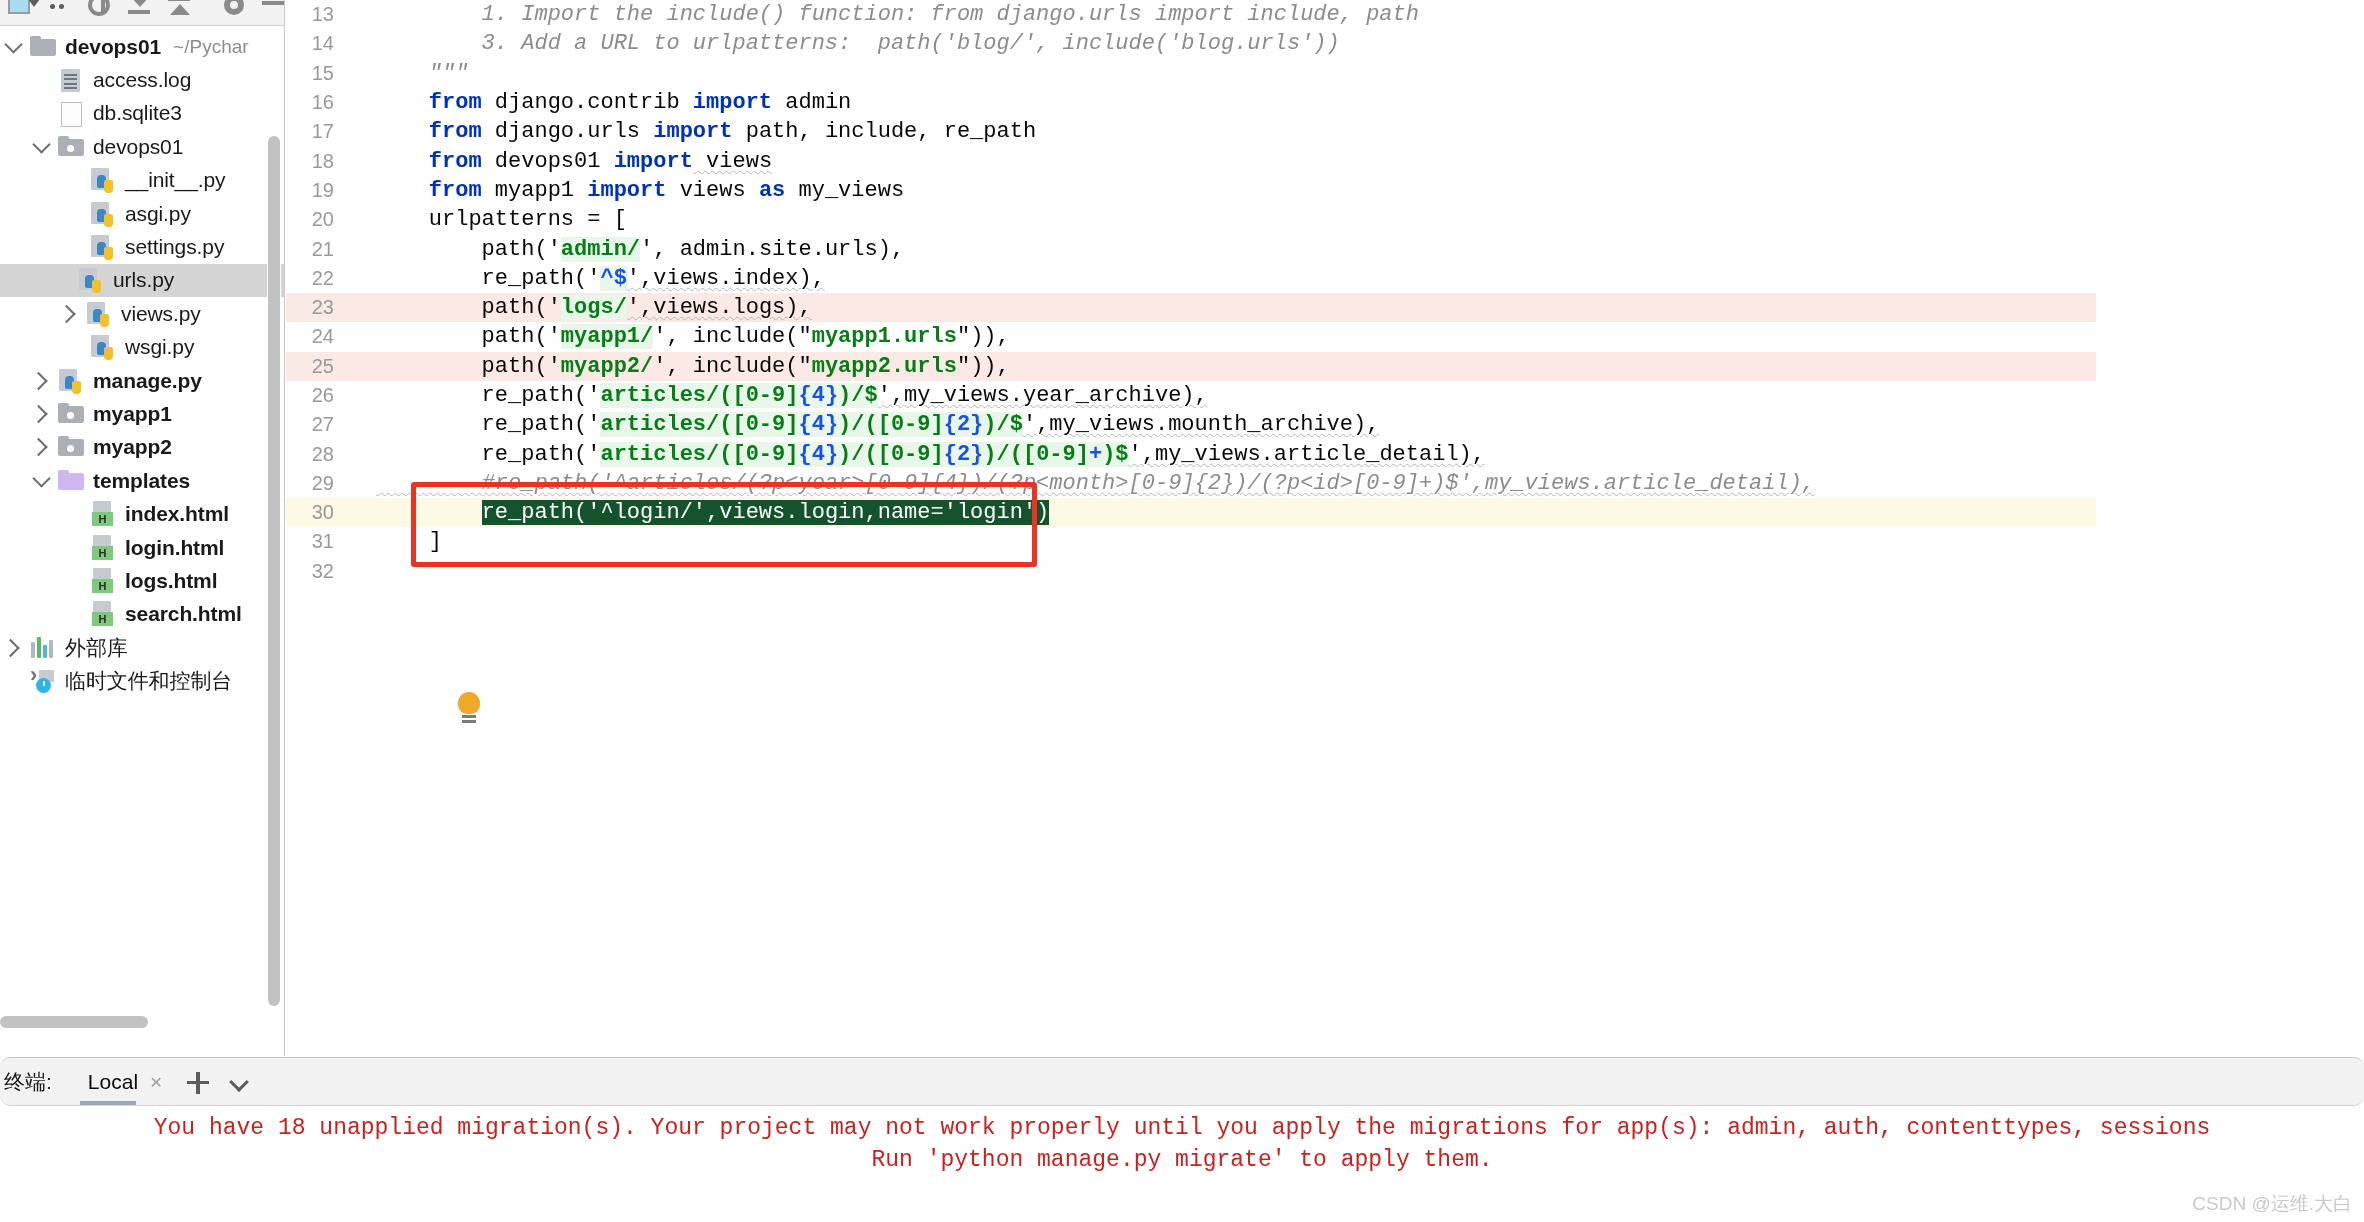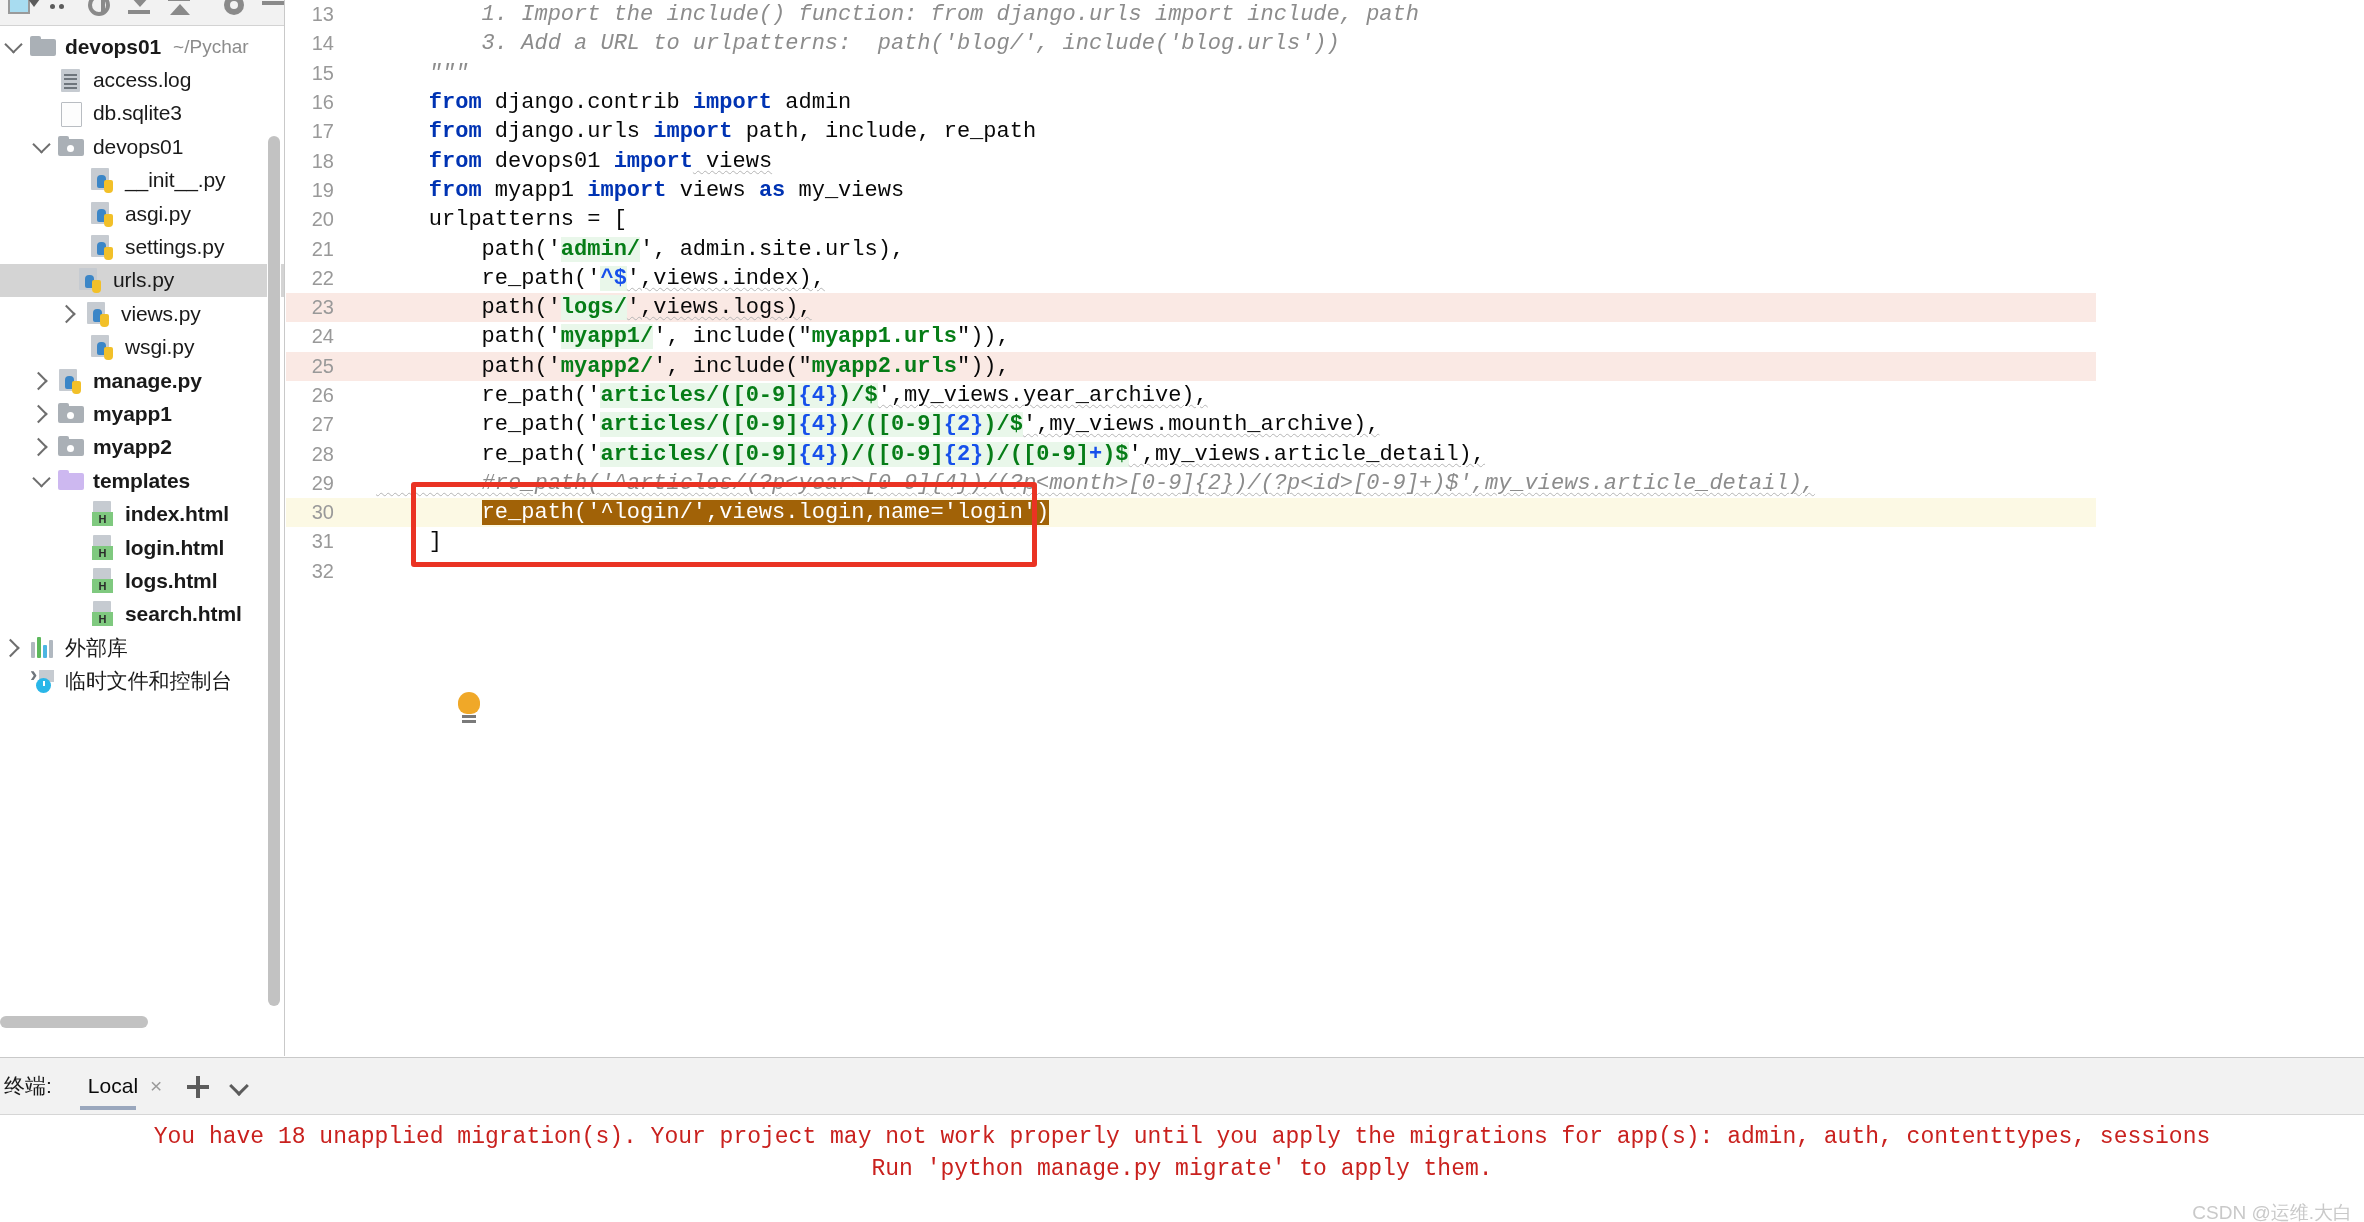--- a/index.html
+++ b/index.html
@@ -181,21 +181,21 @@
     font-family: "Liberation Sans", sans-serif;
   }
   .code { position: relative; padding-left: 16px; }
   .kw   { color: #0033b3; font-weight: bold; margin-top: 24px; }
   .str  { color: #067d17; font-weight: bold; }
   .num  { color: #1750eb; font-weight: bold; }
   .cmt  { color: #8c8c8c; font-style: italic; }
   .doc  { color: #8c8c8c; font-style: italic; }
   .plain{ color: #080808; }
   .hl-str { background: #e9f7ea; }
-  .sel { background: #a16207; color: #ffffff; }
+  .sel { background: #14532d; color: #ffffff; }
   .sq {
     text-decoration: underline;
     text-decoration-style: wavy;
     text-decoration-color: #b5b5b5;
     text-decoration-thickness: 1px;
     text-underline-offset: 3px;
   }
 
   
   #bulb {
@@ -220,26 +220,27 @@
   }
 
   
   #terminal {
     position: absolute; left: 0; top: 1057px;
     width: 2364px; height: 165px;
     background: #ffffff;
   }
   #term-head {
     position: relative;
-    height: 58px;
+    height: 49px;
     background: #f2f2f2;
     border-top: 1px solid #c9c9c9;
     border-bottom: 1px solid #d6d6d6;
     display: flex; align-items: center;
     padding-left: 4px;
+    border-radius: 10px;
   }
   #term-label { font-size: 21px; color: #1a1a1a; margin-right: 22px; }
   #term-tab {
     position: relative;
     display: flex; align-items: center; gap: 12px;
     padding: 0 14px; height: 47px;
   }
   #term-tab .tname { font-size: 21px; color: #0a0a0a; }
   #term-tab .tclose { font-size: 21px; color: #9a9a9a; }
   #term-tab::after {

